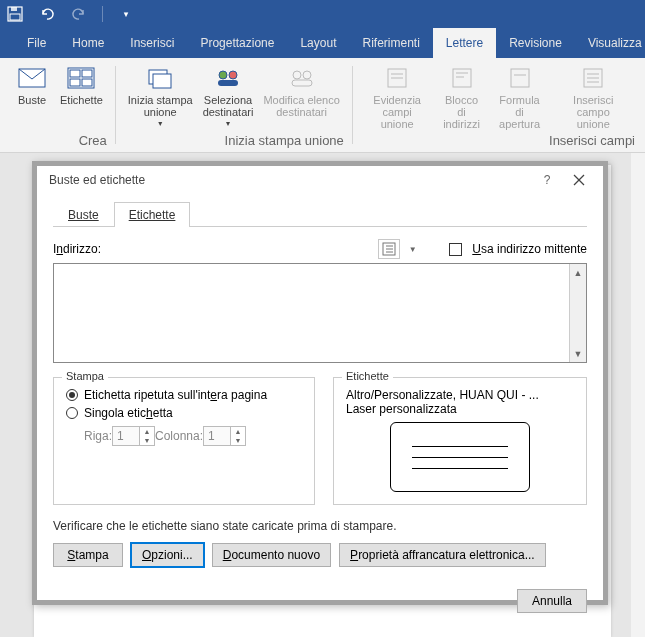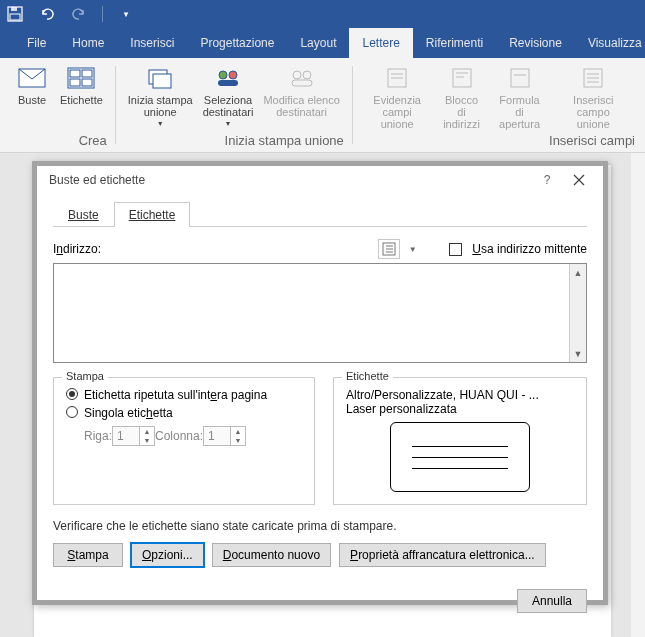--- a/index.html
+++ b/index.html
@@ -53,21 +53,21 @@
   .addr-box { height: 100px; border: 1px solid #888; position: relative; margin-bottom: 14px; }
   .addr-box .sb { position: absolute; right: 0; top: 0; bottom: 0; width: 17px; background: #f0f0f0; border-left: 1px solid #ccc; display: flex; flex-direction: column; justify-content: space-between; align-items: center; }
   .addr-box .sb .arr { height: 17px; display: flex; align-items: center; justify-content: center; font-size: 9px; color: #666; width:100%; }
 
   .mid-row { display: flex; gap: 18px; margin-bottom: 14px; }
   .fieldset { border: 1px solid #ccc; padding: 10px 12px 12px; position: relative; }
   .fieldset .legend { position: absolute; top: -8px; left: 8px; background: #fff; padding: 0 4px; font-size: 11px; color: #333; }
   .fs-left { flex: 0 0 262px; }
   .fs-right { flex: 1; }
 
-  .radio-row { display: flex; gap: 6px; margin-bottom: 4px; }
+  .radio-row { display: flex; align-items: center; gap: 6px; margin-bottom: 4px; }
   .radio { width: 12px; height: 12px; border-radius: 50%; border: 1px solid #333; display: inline-flex; align-items: center; justify-content: center; }
   .radio.sel::after { content: ""; width: 6px; height: 6px; border-radius: 50%; background: #333; display: block; }
   .spin-row { display: flex; align-items: center; margin-top: 6px; color: #888; padding-left: 18px; }
   .spin { display: flex; align-items: center; border: 1px solid #bbb; height: 20px; }
   .spin input { width: 26px; border: none; text-align: left; padding: 0 4px; color: #888; height: 18px; outline: none; }
   .spin .arrs { display: flex; flex-direction: column; border-left: 1px solid #bbb; }
   .spin .arrs span { width: 14px; height: 9px; display: flex; align-items: center; justify-content: center; font-size: 7px; color: #666; }
 
   .label-preview { border: 1.5px solid #000; border-radius: 6px; width: 140px; height: 70px; margin: 6px auto 0; display: flex; flex-direction: column; align-items: center; justify-content: center; gap: 10px; }
   .label-preview .line { width: 96px; height: 1px; background: #000; }
@@ -108,22 +108,22 @@
     <span class="divider"></span>
     <span class="qat-icon" style="font-size:9px;">▾</span>
   </div>
 
   <div class="tabs">
     <div class="tab">File</div>
     <div class="tab">Home</div>
     <div class="tab">Inserisci</div>
     <div class="tab">Progettazione</div>
     <div class="tab">Layout</div>
+    <div class="tab">Riferimenti</div>
     <div class="tab active">Lettere</div>
-    <div class="tab">Riferimenti</div>
     <div class="tab">Revisione</div>
     <div class="tab">Visualizza</div>
   </div>
 
   <div class="ribbon">
     <div class="rgroup">
       <div class="controls">
         <div class="rbutton">
           <span class="ricon">
               <svg width="28" height="20">

